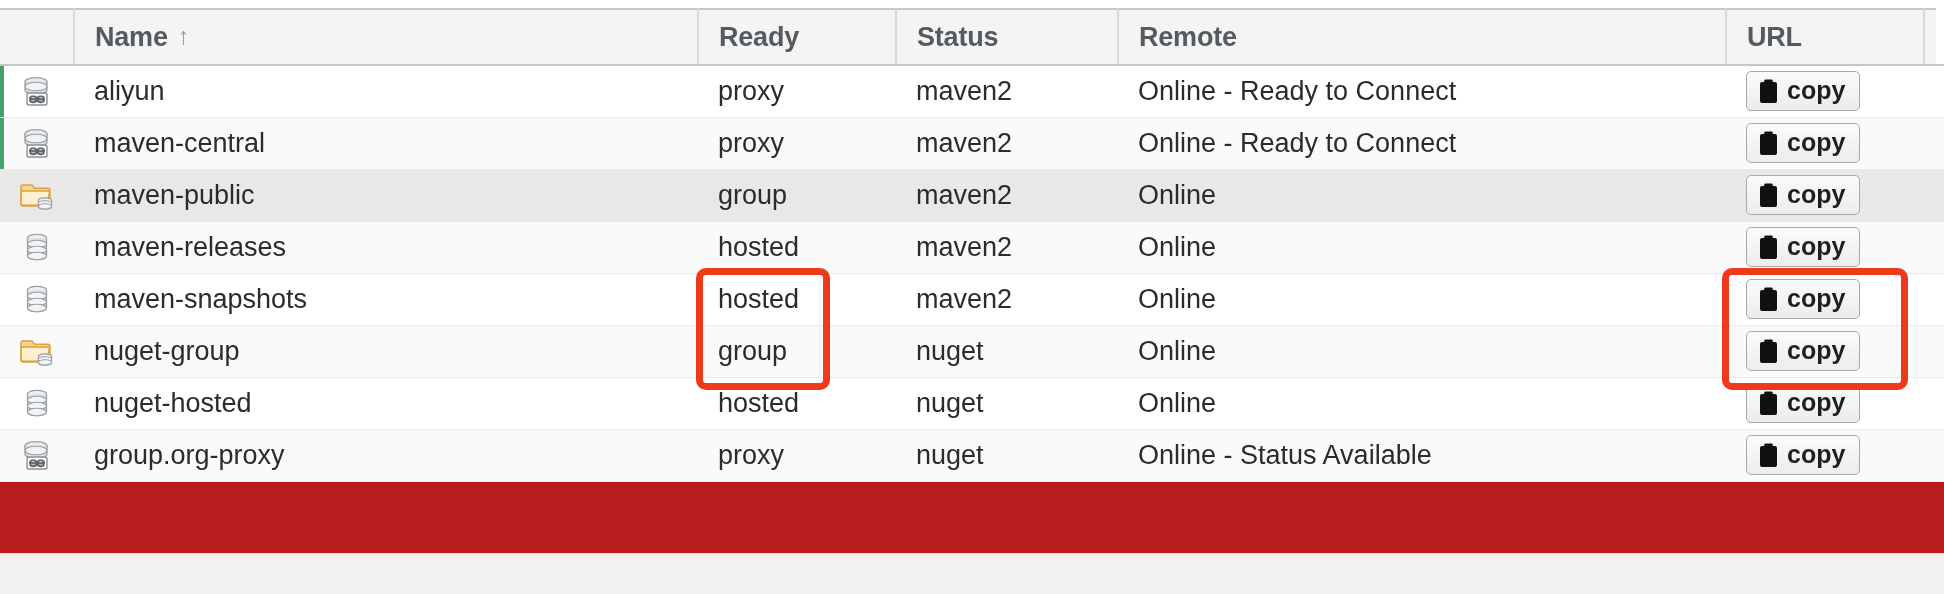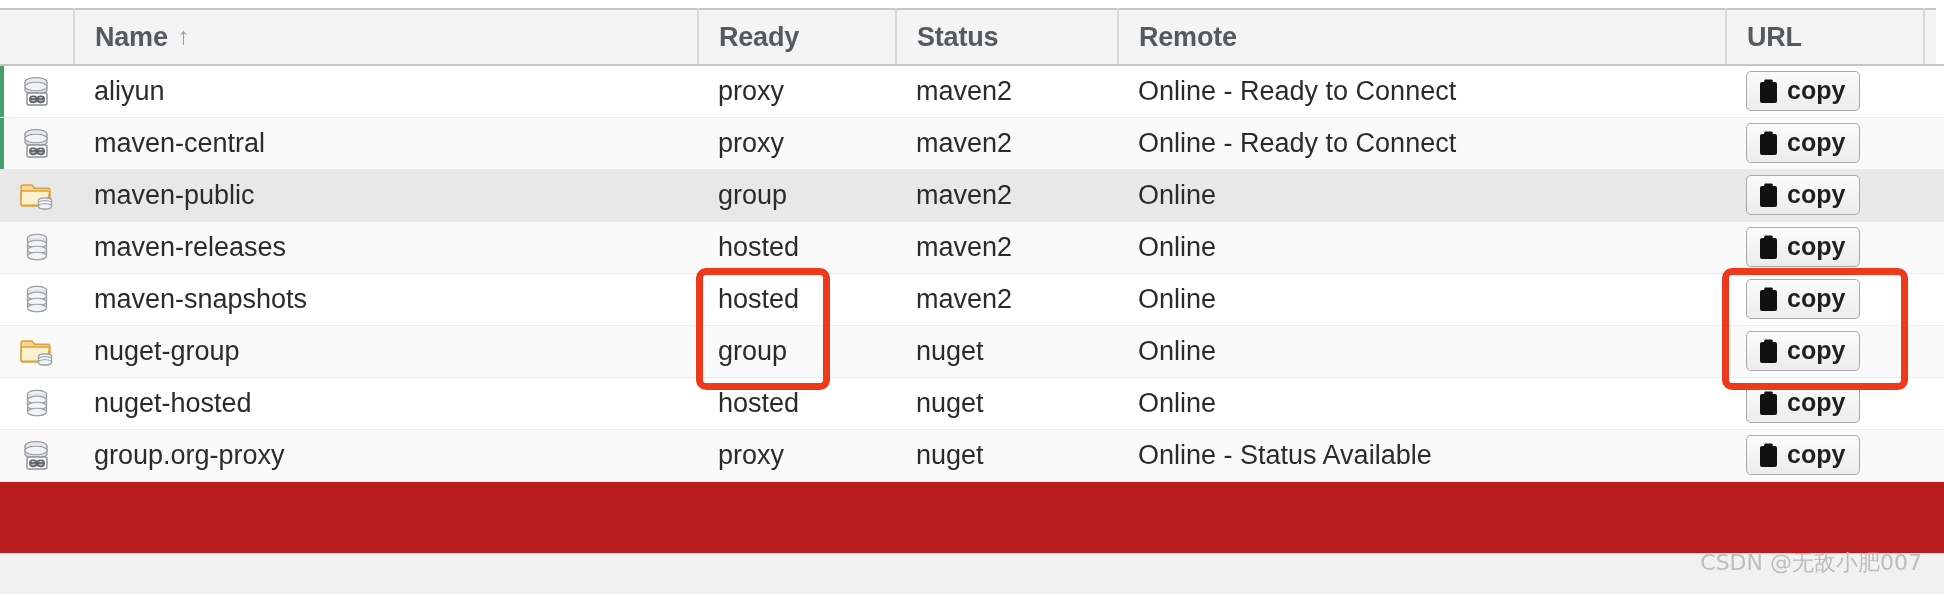--- a/index.html
+++ b/index.html
@@ -459,14 +459,13 @@
 
     </tbody>
   </table>
 
   <div class="edge-right"></div>
   <div class="bottom-fill"></div>
 
   <div class="anno-box" id="anno-type"></div>
   <div class="anno-box" id="anno-url"></div>
 
-  <div class="watermark">CSDN @无敌小肥007</div>
 </div>
 
 </body></html>

